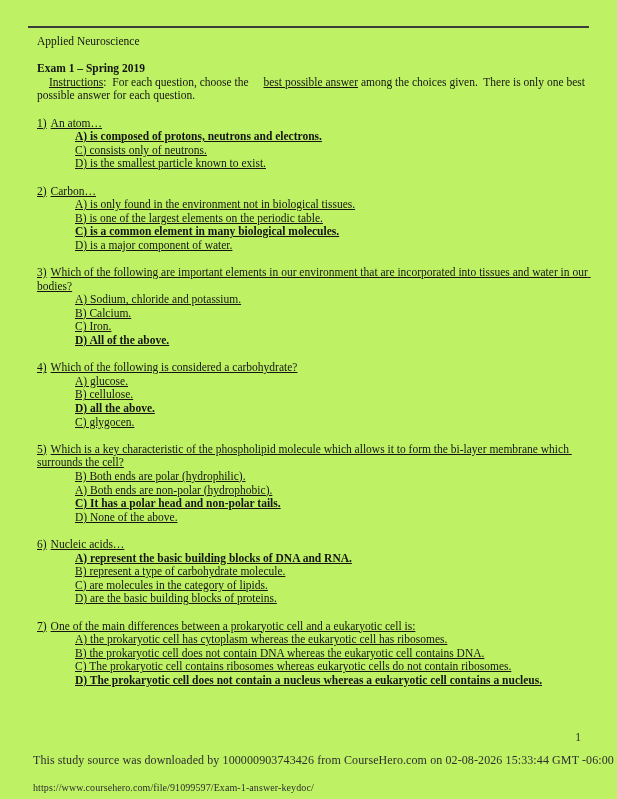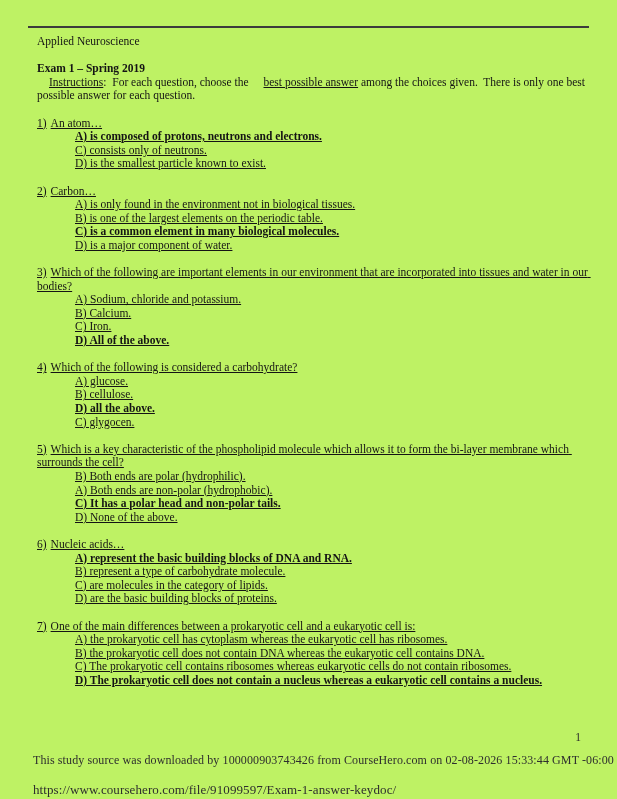--- a/index.html
+++ b/index.html
@@ -33,21 +33,21 @@
   .page-number {
     position: absolute; top: 731px; right: 36px;
     font-size: 11.5px; color: #2a2a2a;
   }
   .footer-note {
     position: absolute; top: 753px; left: 33px;
     font-size: 12px; color: #2e2e2e; letter-spacing: 0.1px;
   }
   .footer-url {
     position: absolute; top: 782px; left: 33px;
-    font-size: 13px; color: #2e2e2e; letter-spacing: 0.1px;
+    font-size: 10px; color: #2e2e2e; letter-spacing: 0.1px;
   }
 </style>
 </head>
 <body>
 
 <div class="page">
   <div class="top-rule"></div>
 
   <div class="content">
     <p class="course">Applied Neuroscience</p>

